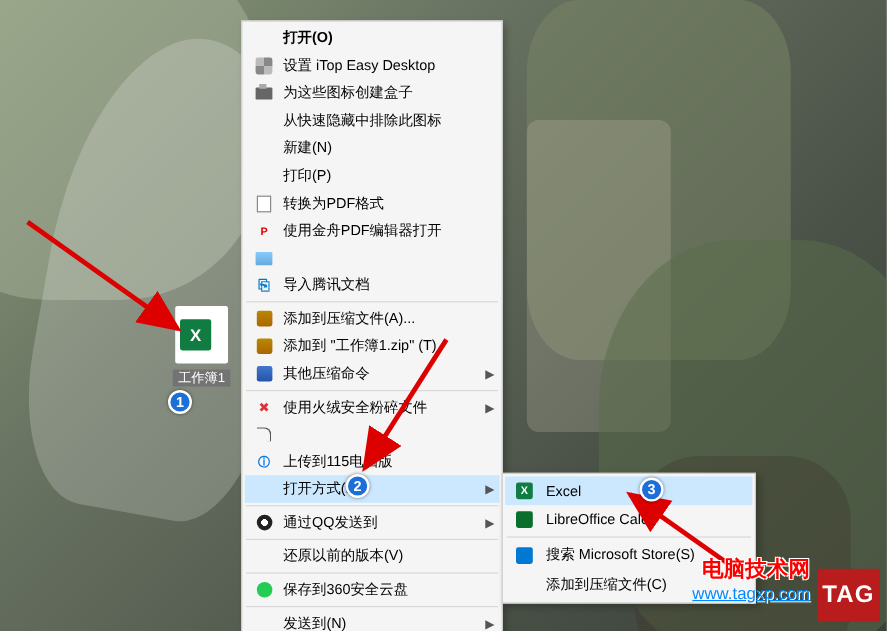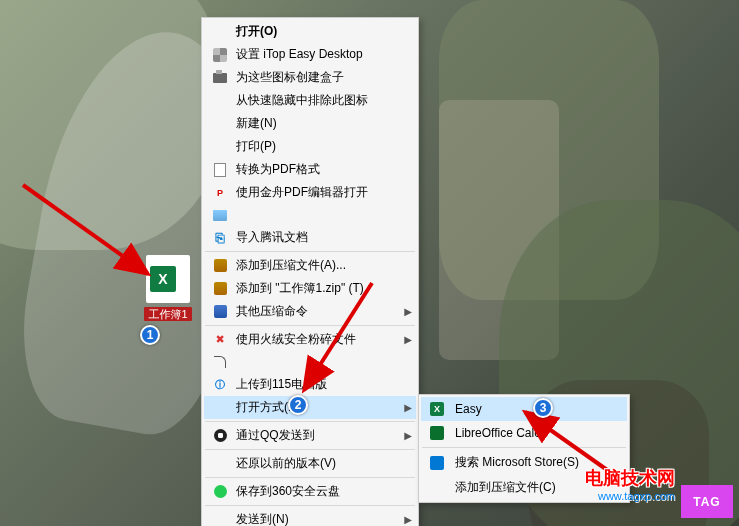--- a/index.html
+++ b/index.html
@@ -54,21 +54,21 @@
   background: #107c41;
   color: #fff;
   font-weight: bold;
   font-size: 14px;
   display: flex;
   align-items: center;
   justify-content: center;
   border-radius: 2px;
 }
 .file-icon .label {
-  background: #b91c1c;
+  background: #737373;
   color: #fff;
   font-size: 11px;
   padding: 1px 4px;
   border-radius: 1px;
 }
 
 .context-menu {
   position: absolute;
   top: 17px;
   left: 201px;
@@ -176,33 +176,34 @@
   text-align: right;
 }
 .watermark .title {
   color: #ff0000;
   font-weight: bold;
   font-size: 18px;
   text-shadow: 1px 1px 0 #fff, -1px -1px 0 #fff, 1px -1px 0 #fff, -1px 1px 0 #fff;
 }
 .watermark .url {
   color: #0088ff;
-  font-size: 11px;
+  font-size: 14px;
   text-shadow: 1px 1px 0 #fff;
+  text-decoration: underline;
 }
 .tag-box {
   position: absolute;
   bottom: 8px;
   right: 6px;
   width: 52px;
-  height: 33px;
-  background: #d946ef;
+  height: 44px;
+  background: #b91c1c;
   color: #fff;
   font-weight: bold;
-  font-size: 12px;
+  font-size: 20px;
   display: flex;
   align-items: center;
   justify-content: center;
   z-index: 400;
   letter-spacing: 1px;
 }
 
 
 .i-grid { width:14px; height:14px; background: conic-gradient(#888 0 25%, #bbb 0 50%, #888 0 75%, #bbb 0 100%); border-radius:2px;}
 .i-boxes { width:14px; height:10px; background:#666; border-radius:1px; position:relative;}
@@ -363,21 +364,21 @@
     <span class="label">发送到(N)</span>
     <span class="arrow">▶</span>
   </div>
 </div>
 
 <div class="submenu">
   <div class="item highlight">
     <span class="icon-slot">
         <span class="i-excel">X</span>
       </span>
-    <span class="label">Easy</span>
+    <span class="label">Excel</span>
   </div>
   <div class="item">
     <span class="icon-slot">
         <span class="i-lo"></span>
       </span>
     <span class="label">LibreOffice Calc</span>
   </div>
   <hr>
   <div class="item">
     <span class="icon-slot">

